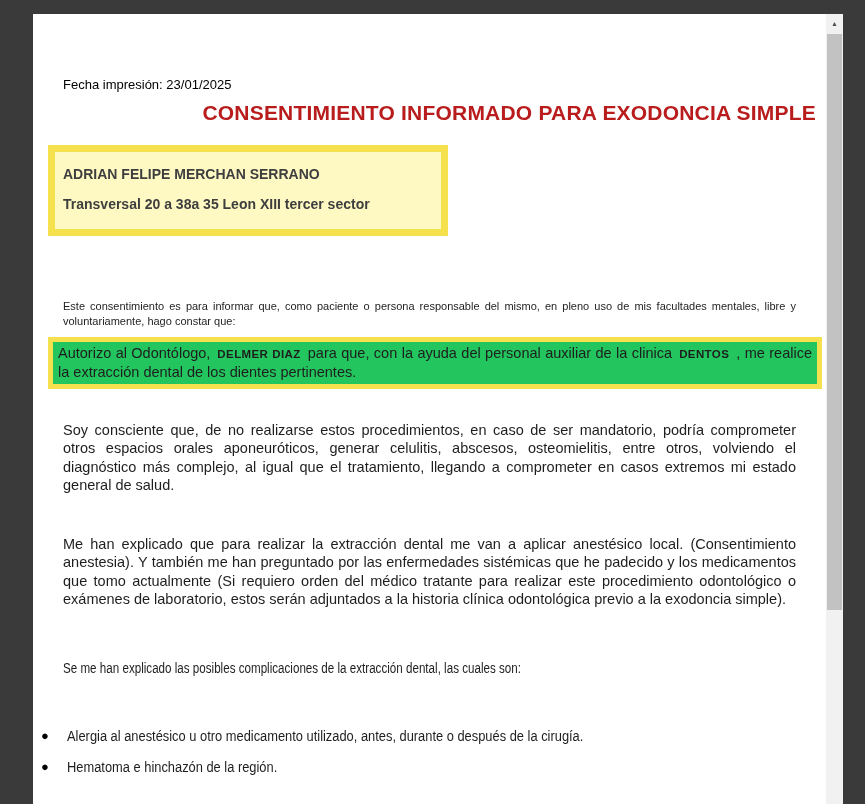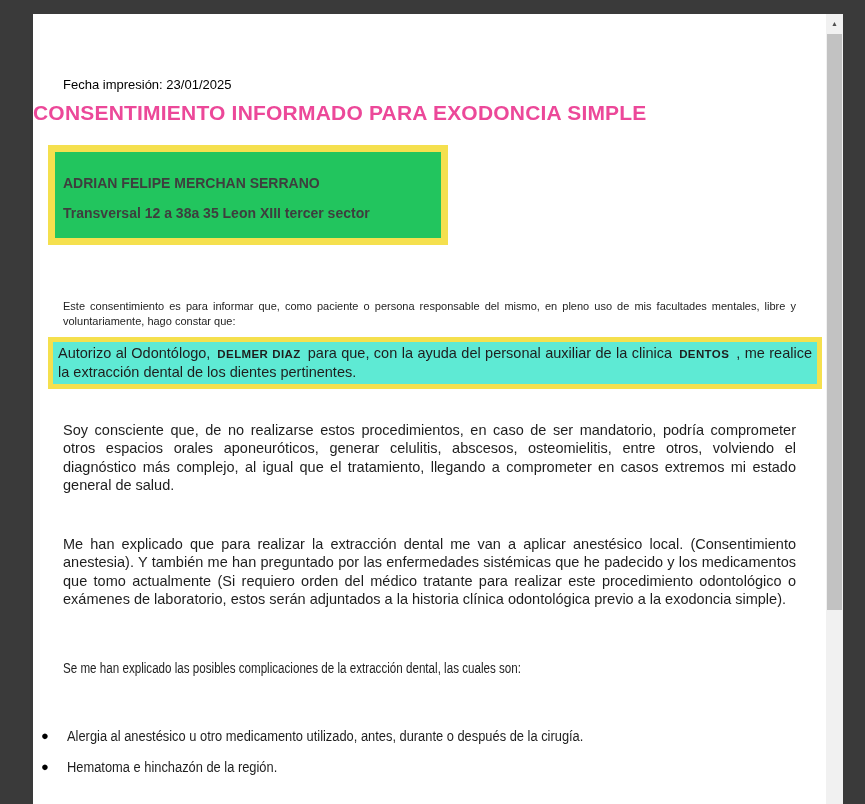--- a/index.html
+++ b/index.html
@@ -16,43 +16,43 @@
     background:#ffffff;
   }
   
   .print-date{
     position:absolute;left:30px;top:63px;
     font-size:13px;color:#000;
   }
   .print-date .lbl{font-weight:normal;}
   .doc-title{
     position:absolute;left:0;right:10px;top:87px;
-    text-align:left;font-size:21px;font-weight:bold;color:#ec4899;
+    text-align:right;font-size:21px;font-weight:bold;color:#b91c1c;
     letter-spacing:0.2px;
   }
   
   .patient-box{
     position:absolute;left:15px;top:131px;width:378px;
-    border:7px solid #f5e04e;background:#22c55e;
-    padding:16px 0 10px 8px;
+    border:7px solid #f5e04e;background:#fef9c3;
+    padding:7px 0 10px 8px;
   }
   .patient-box div{
     font-size:14px;font-weight:bold;color:#3e3e3e;
     line-height:30px;white-space:nowrap;
   }
   
   .intro{
     position:absolute;left:30px;top:285px;width:733px;
     font-size:11px;line-height:15px;color:#1e1e1e;
     text-align:justify;
   }
   
   .auth-box{
     position:absolute;left:15px;top:323px;width:754px;
-    border:5px solid #f5e04e;background:#5eead4;
+    border:5px solid #f5e04e;background:#22c55e;
     padding:2px 5px 3px 5px;
     font-size:14.5px;line-height:18px;color:#1e1e1e;
     text-align:justify;
   }
   .auth-box .nm{
     font-weight:bold;font-size:11.5px;letter-spacing:0.4px;
     margin:0 7px;
   }
   
   .para{
@@ -107,21 +107,21 @@
 
     <div class="print-date">
       <span class="lbl">Fecha impresión:</span>
       <span>23/01/2025</span>
     </div>
 
     <div class="doc-title">CONSENTIMIENTO INFORMADO PARA EXODONCIA SIMPLE</div>
 
     <div class="patient-box">
       <div>ADRIAN FELIPE MERCHAN SERRANO</div>
-      <div>Transversal 12 a 38a 35 Leon XIII tercer sector</div>
+      <div>Transversal 20 a 38a 35 Leon XIII tercer sector</div>
     </div>
 
     <div class="intro">Este consentimiento es para informar que, como paciente o persona responsable del mismo, en pleno uso de mis facultades mentales, libre y voluntariamente, hago constar que:</div>
 
     <div class="auth-box">
       <span>Autorizo al Odontólogo,</span><span class="nm">DELMER DIAZ</span><span>para que, con la ayuda del personal auxiliar de la clinica</span><span class="nm">DENTOS</span><span>, me realice la extracción dental de los dientes pertinentes.</span>
     </div>
 
     <div class="para p2">Soy consciente que, de no realizarse estos procedimientos, en caso de ser mandatorio, podría comprometer otros espacios orales aponeuróticos, generar celulitis, abscesos, osteomielitis, entre otros, volviendo el diagnóstico más complejo, al igual que el tratamiento, llegando a comprometer en casos extremos mi estado general de salud.</div>
 

